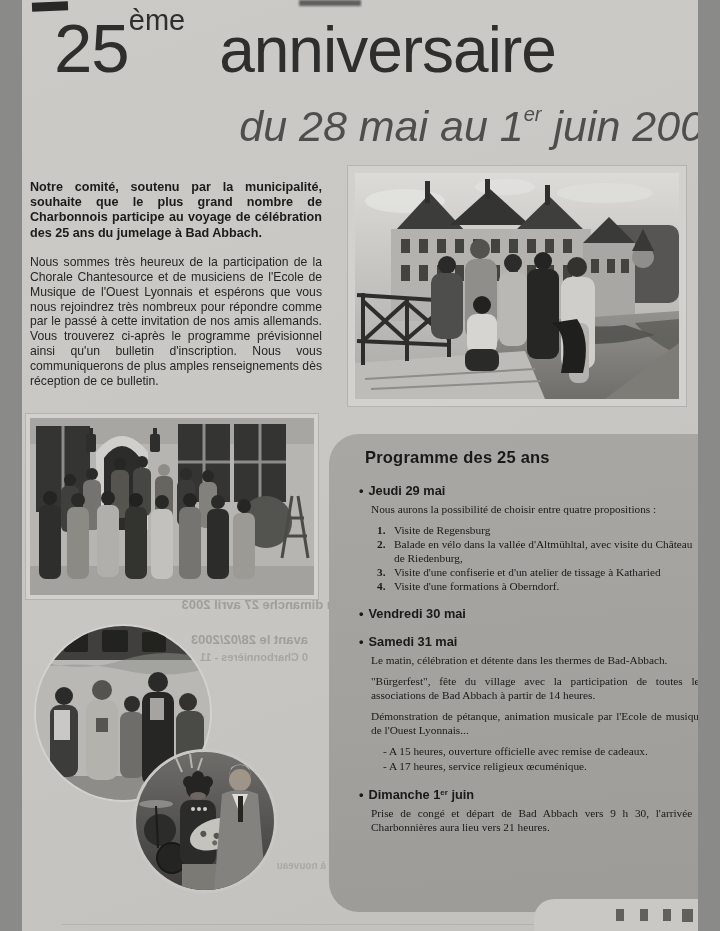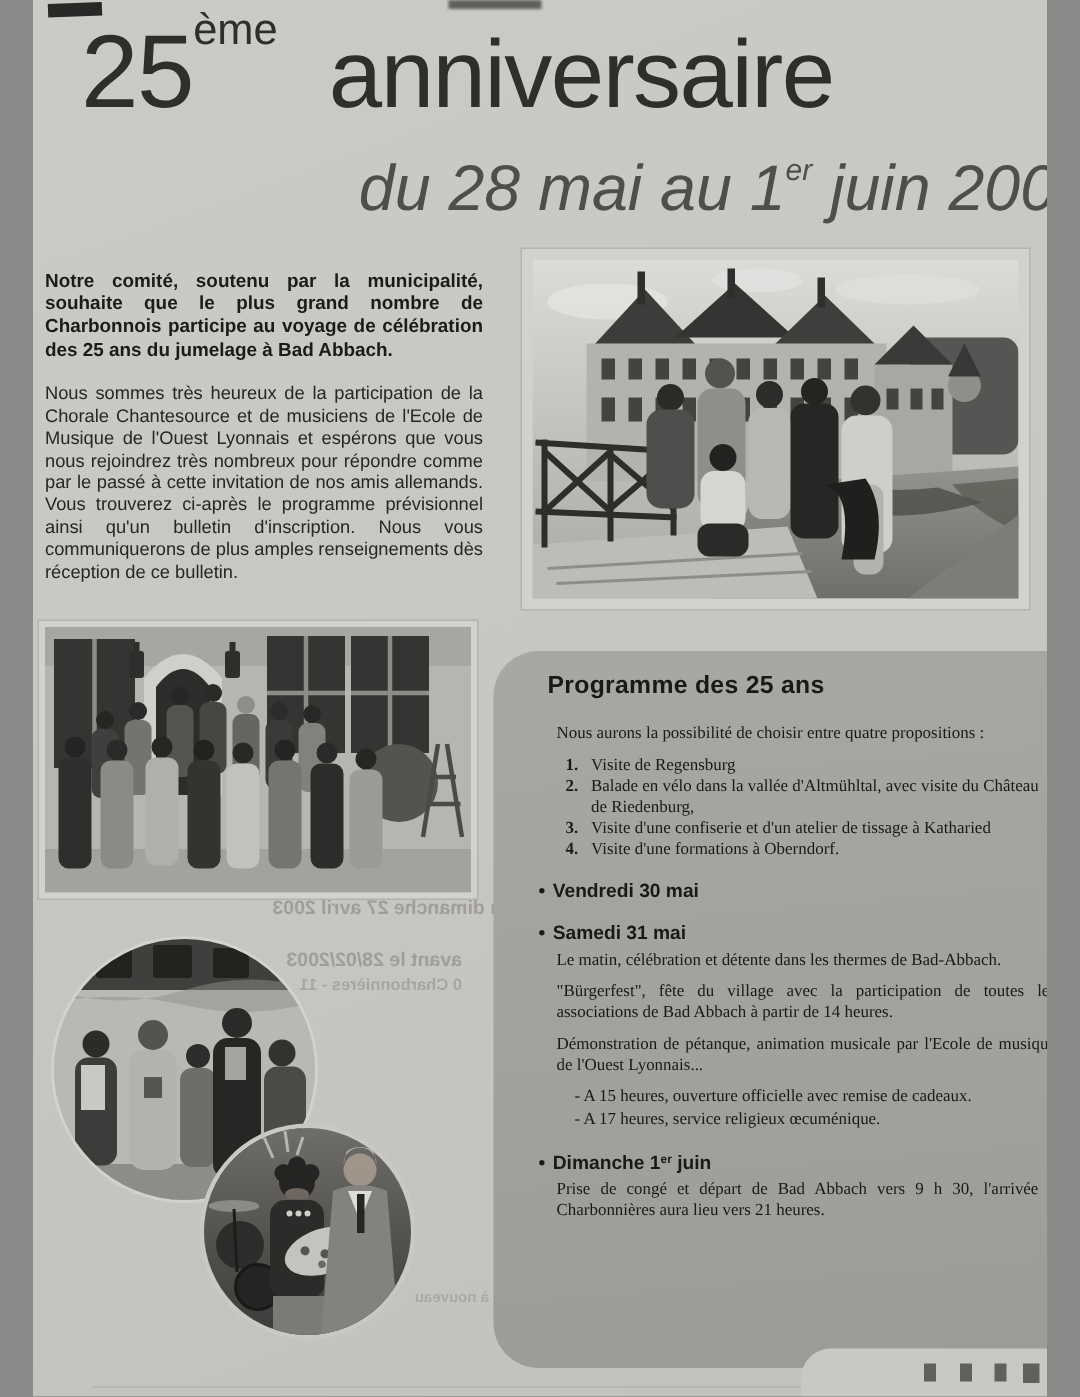--- a/index.html
+++ b/index.html
@@ -354,20 +354,21 @@
         <polygon points="96,42 112,42 104,62" fill="#dddcd8"></polygon>
         <rect x="102" y="44" width="5" height="26" fill="#26261f"></rect>
       </g>
     </svg>
   </div>
 
   <div class="panel">
     <div class="panel-title">Programme des 25 ans</div>
 
     <div class="day">
+      <div class="day-label"><span class="blt">•</span><span>Jeudi 29 mai</span></div>
       <div class="day-body">
         <p>Nous aurons la possibilité de choisir entre quatre propositions :</p>
         <div class="num-list">
           <div class="num-row">
               <span class="num">1.</span>
               <span>Visite de Regensburg</span>
             </div>
           <div class="num-row">
               <span class="num">2.</span>
               <span>Balade en vélo dans la vallée d'Altmühltal, avec visite du Château de Riedenburg,</span>

